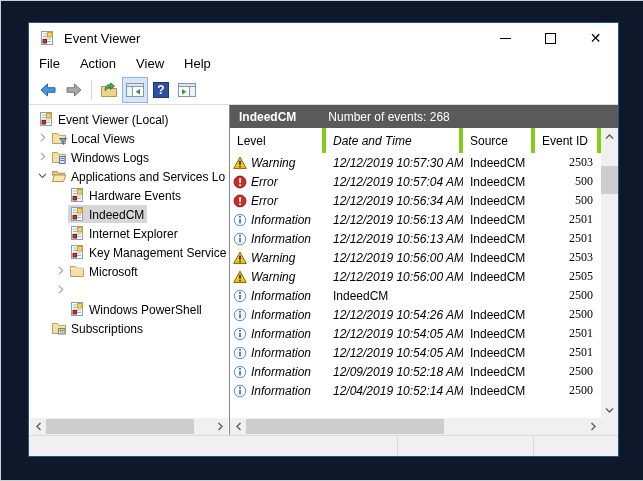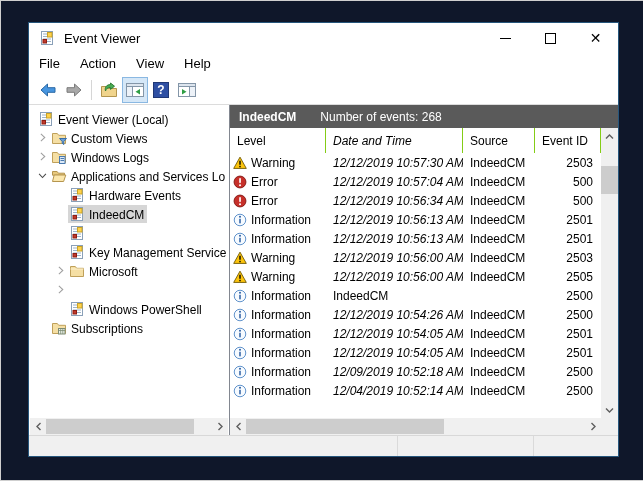--- a/index.html
+++ b/index.html
@@ -36,37 +36,37 @@
   .tree-row{height:19px;display:flex;align-items:center;font-size:12px;white-space:nowrap;}
   .expander{width:15px;flex:none;display:flex;align-items:center;justify-content:center;}
   .t-sel{display:flex;align-items:flex-end;padding:1px 3px 1px 1px;}
   .t-sel.selected{background:var(--selection-bg,#d6d6d6);}
   .t-icon{width:16px;height:16px;flex:none;margin-right:4px;display:flex;}
   .t-label{overflow:hidden;}
 
   .right-panel{flex:1;display:flex;flex-direction:column;border-left:1px solid #828790;min-width:0;min-height:0;}
   .panel-header{height:23px;flex:none;background:var(--panel-header-bg,#5a5a5a);color:#fff;display:flex;align-items:center;padding:0 9px;font-size:12px;}
   .panel-title{font-weight:bold;}
-  .panel-sub{margin-left:24px;}
+  .panel-sub{margin-left:32px;}
 
   .list-body{flex:1;display:flex;min-height:0;background:#fff;}
   .table-col{flex:1;display:flex;flex-direction:column;min-width:0;overflow:hidden;}
   .thead{height:25px;flex:none;display:flex;font-size:12px;}
-  .th{display:flex;align-items:center;padding-left:7px;border-right:1px solid #84cc16;box-sizing:border-box;}
+  .th{display:flex;align-items:center;padding-left:7px;border-right:4px solid #84cc16;box-sizing:border-box;}
   .c-level{width:96px;flex:none;}
   .c-date{width:137px;flex:none;font-style:italic;}
   .c-source{width:72px;flex:none;}
   .c-id{flex:1;min-width:0;}
   .tbody{flex:1;overflow:hidden;}
   .tr{height:19px;display:flex;align-items:center;font-size:12px;}
   .td{box-sizing:border-box;}
-  .td.c-level{display:flex;align-items:flex-end;padding-left:3px;}
+  .td.c-level{display:flex;align-items:flex-end;padding-left:3px;font-style:italic;}
   .lvl-icon{width:14px;height:14px;flex:none;margin-right:4px;display:flex;}
   .td.c-date,.td.c-source{padding-left:7px;white-space:nowrap;overflow:hidden;}
-  .td.c-id{text-align:right;padding-right:8px;}
+  .td.c-id{text-align:right;padding-right:8px;font-family:Liberation Serif, serif;}
 
   
   .v-scrollbar{width:17px;flex:none;background:#f0f0f0;position:relative;}
   .v-arrow{position:absolute;left:0;width:17px;height:15px;display:flex;align-items:center;justify-content:center;}
   .v-arrow.up{top:1px;}
   .v-arrow.down{bottom:1px;}
   .v-thumb{position:absolute;left:0;right:0;top:38px;height:28px;background:#cdcdcd;}
   .h-scroll-row{height:17px;flex:none;display:flex;}
   .h-scrollbar{flex:1;background:#f0f0f0;position:relative;}
   .h-arrow{position:absolute;top:0;bottom:0;width:15px;display:flex;align-items:center;justify-content:center;}
@@ -185,21 +185,21 @@
                   <path d="M6 3.5 L10.8 8 L6 12.5" fill="none" stroke="#a0a0a0" stroke-width="1.3"></path>
                 </svg>
               </span>
               <span class="t-sel">
                 <span class="t-icon">
                   <svg viewBox="0 0 16 16" width="16" height="16">
                     <path d="M1.5 3.5 h4.8 l1.4 1.8 h6.8 v8.2 h-13 z" fill="#f5dfa4" stroke="#bfa05a"></path>
                     <path d="M8.5 8.5 h7 l-2.7 3 v3 l-1.6-1.2 v-1.8 z" fill="#6a9fd8" stroke="#3b6ea5"></path>
                   </svg>
                 </span>
-                <span class="t-label">Custom Views</span>
+                <span class="t-label">Local Views</span>
               </span>
             </div>
             <div class="tree-row" style="padding-left:6px">
               <span class="expander">
                 <svg viewBox="0 0 16 16" width="13" height="13">
                   <path d="M6 3.5 L10.8 8 L6 12.5" fill="none" stroke="#a0a0a0" stroke-width="1.3"></path>
                 </svg>
               </span>
               <span class="t-sel">
                 <span class="t-icon">
@@ -260,20 +260,21 @@
               <span class="expander"></span>
               <span class="t-sel">
                 <span class="t-icon">
                   <svg viewBox="0 0 16 16" width="16" height="16">
                     <rect x="2.5" y="1.5" width="11" height="13" fill="#fff" stroke="#8aa0b8"></rect>
                     <path d="M4 4h8M4 6.5h8M4 9h8M4 11.5h8" stroke="#9db3c8" stroke-width="1"></path>
                     <rect x="8.5" y="2.5" width="4.5" height="4.5" fill="#ffd24a" stroke="#c9a227"></rect>
                     <rect x="4" y="9.5" width="3.5" height="3.5" fill="#c0392b" stroke="#8e1d12"></rect>
                   </svg>
                 </span>
+                <span class="t-label">Internet Explorer</span>
               </span>
             </div>
             <div class="tree-row" style="padding-left:24px">
               <span class="expander"></span>
               <span class="t-sel">
                 <span class="t-icon">
                   <svg viewBox="0 0 16 16" width="16" height="16">
                     <rect x="2.5" y="1.5" width="11" height="13" fill="#fff" stroke="#8aa0b8"></rect>
                     <path d="M4 4h8M4 6.5h8M4 9h8M4 11.5h8" stroke="#9db3c8" stroke-width="1"></path>
                     <rect x="8.5" y="2.5" width="4.5" height="4.5" fill="#ffd24a" stroke="#c9a227"></rect>

